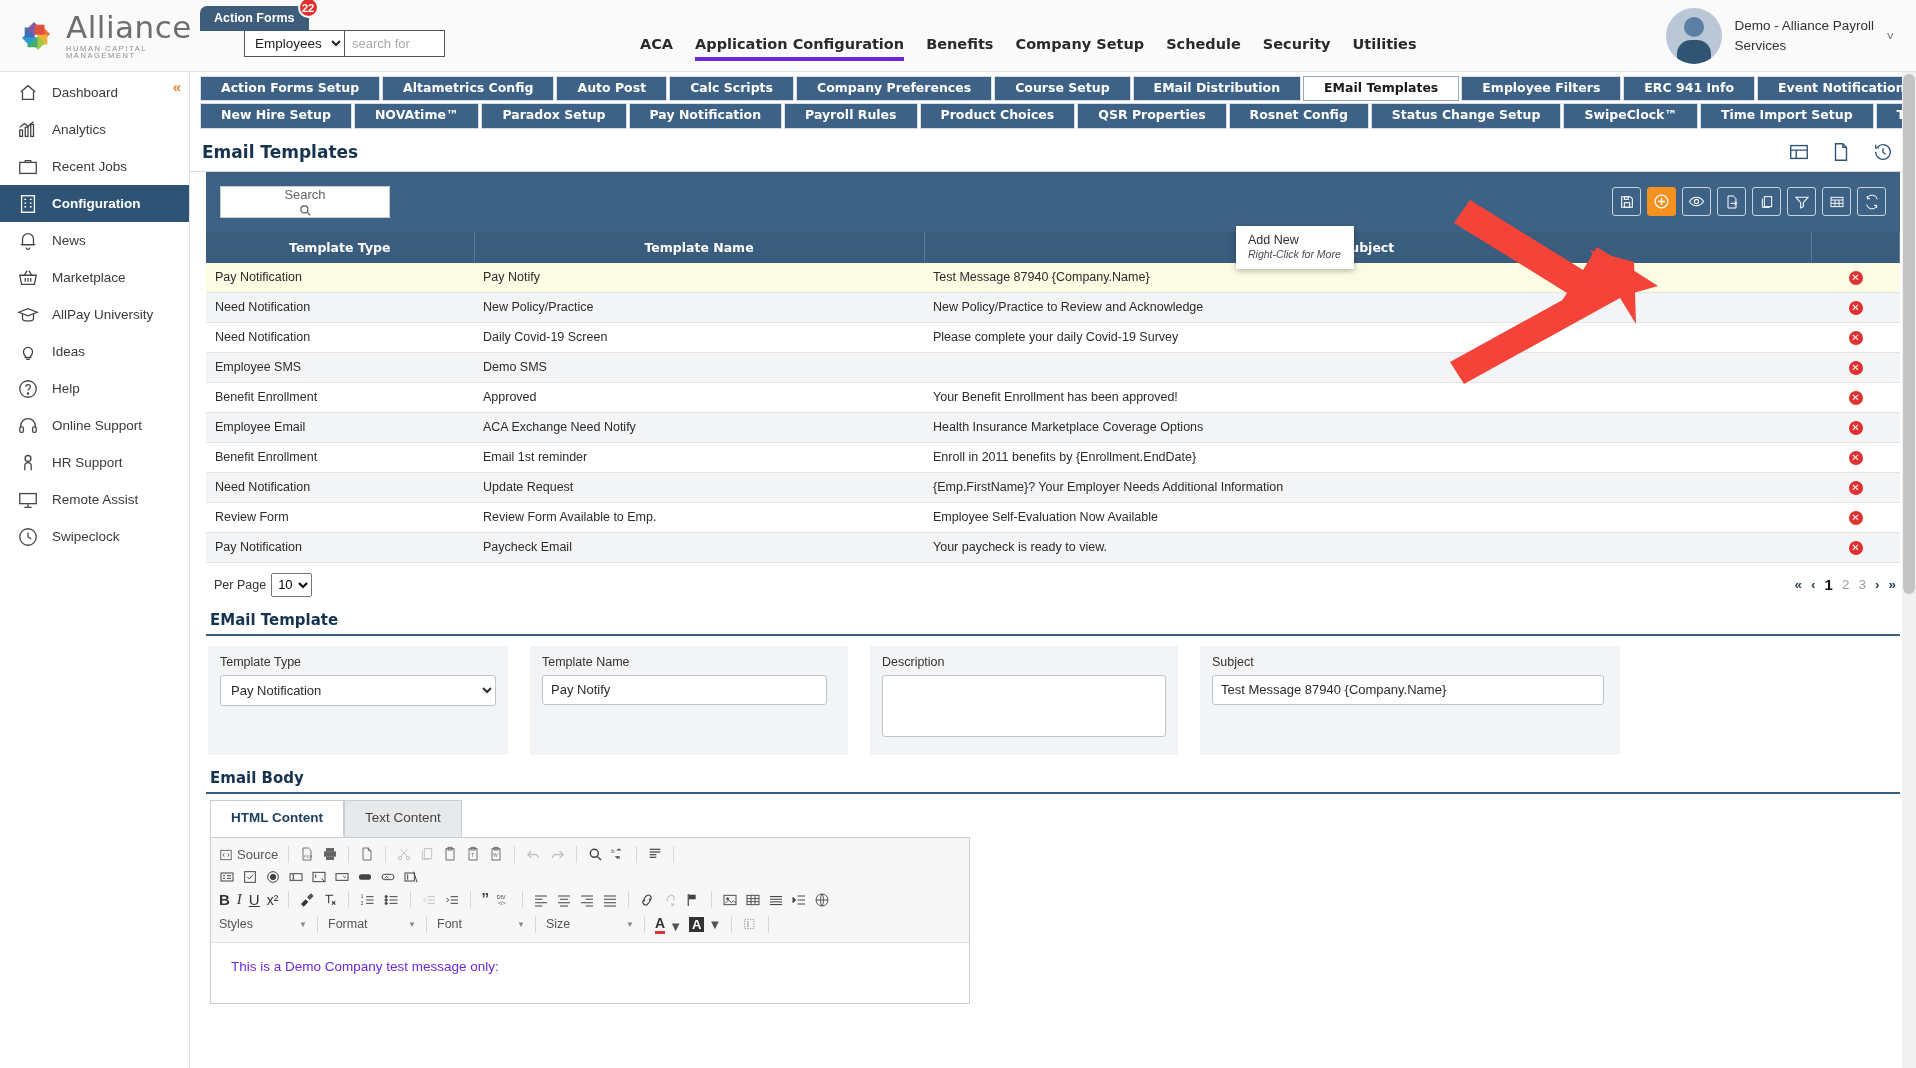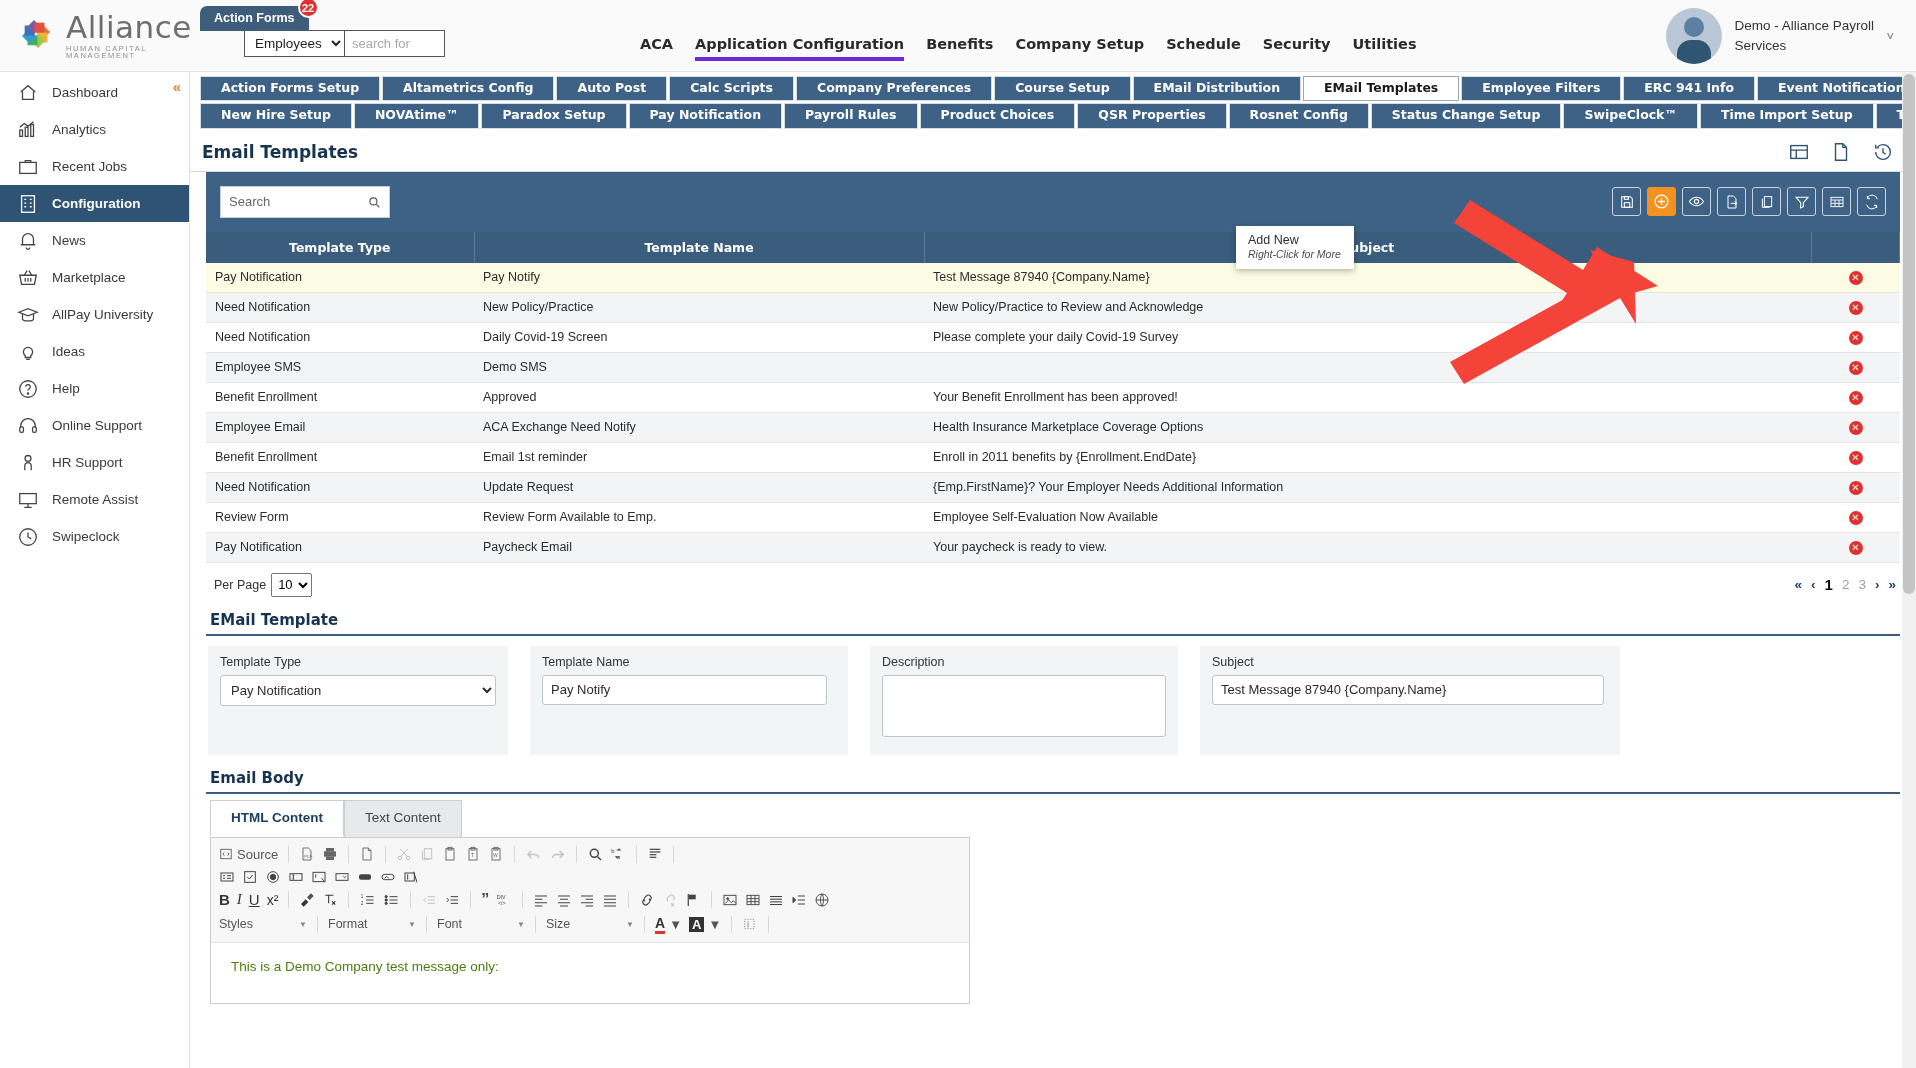--- a/index.html
+++ b/index.html
@@ -13,21 +13,21 @@
   }
   
   .topbar {
     position: relative;
     height: 72px;
     background: #fafafa;
     border-bottom: 1px solid #e3e3e3;
     display: flex;
     align-items: center;
   }
-  .logo-wrap { display: flex; padding-left: 14px; width: 190px; }
+  .logo-wrap { display: flex; align-items: center; padding-left: 14px; width: 190px; }
   .logo-mark { width: 44px; height: 44px; flex: 0 0 44px; }
   .logo-text { margin-left: 8px; line-height: 1; }
   .logo-name { font-size: 31px; color: #6e6e6e; letter-spacing: .5px; font-family: "DejaVu Sans", sans-serif; }
   .logo-sub { font-size: 7.5px; color: #8d8d8d; letter-spacing: 1.6px; margin-top: 2px; }
 
   .search-block { position: absolute; left: 200px; top: 6px; width: 220px; }
   .action-forms-btn {
     display: inline-block;
     background: #3d5d7a;
     color: #fff;
@@ -133,20 +133,21 @@
     display: flex; align-items: center; justify-content: space-between;
     padding: 0 14px;
     position: relative;
   }
   .searchbox {
     background: #fff; border: 1px solid #c2ccd4;
     height: 32px; width: 170px;
     display: flex; align-items: center; padding: 0 8px;
     font-size: 13px; color: #666;
     justify-content: space-between;
+    flex-direction: column;
   }
   .tbicons { display: flex; gap: 6px; }
   .tbicon {
     width: 29px; height: 29px;
     border: 1px solid #c7d3dd; border-radius: 3px;
     display: flex; align-items: center; justify-content: center;
     color: #fff;
   }
   .tbicon.hl { background: #f5911e; border-color: #f5911e; }
 
@@ -214,24 +215,24 @@
     font-size: 13.5px; padding: 9px 20px 10px;
     border: 1px solid #c9ced3; border-bottom: none;
     background: #e7e9eb; color: #444;
   }
   .edtab.active { background: #fff; color: #1c3d5c; font-weight: bold; border-bottom: 2px solid #fff; }
 
   .editor { border: 1px solid #c9ced3; margin-left: 4px; width: 760px; background: #fff; }
   .etoolbar { background: #f7f7f7; border-bottom: 1px solid #e2e2e2; padding: 5px 8px; }
   .erow { display: flex; align-items: center; gap: 7px; padding: 3px 0; flex-wrap: nowrap; color: #5a5a5a; }
   .erow .sep { width: 1px; height: 17px; background: #d8d8d8; margin: 0 3px; }
-  .ebtn { font-size: 13px; color: #555; display: flex; align-items: center; gap: 4px; }
+  .ebtn { font-size: 13px; color: #555; display: flex; align-items: flex-end; gap: 4px; }
   .edrop { display: flex; align-items: center; justify-content: space-between; width: 88px; font-size: 12.5px; color: #555; }
   .edrop .tri { font-size: 8px; color: #888; }
-  .ebody { padding: 16px 20px; font-size: 13.5px; color: #4d7c0f; min-height: 60px; }
+  .ebody { padding: 16px 20px; font-size: 13.5px; color: #6d28d9; min-height: 60px; }
 
   .scroll-track { position: absolute; right: 0; top: 0; width: 14px; height: 100%; background: #f1f1f1; }
   .scroll-thumb { position: absolute; right: 1px; top: 2px; width: 12px; height: 520px; background: #c4c4c4; border-radius: 6px; }
 
   .arrow-overlay { position: absolute; left: 0; top: 0; pointer-events: none; z-index: 60; }
 </style>
 </head>
 <body>
 
 <div class="topbar">

